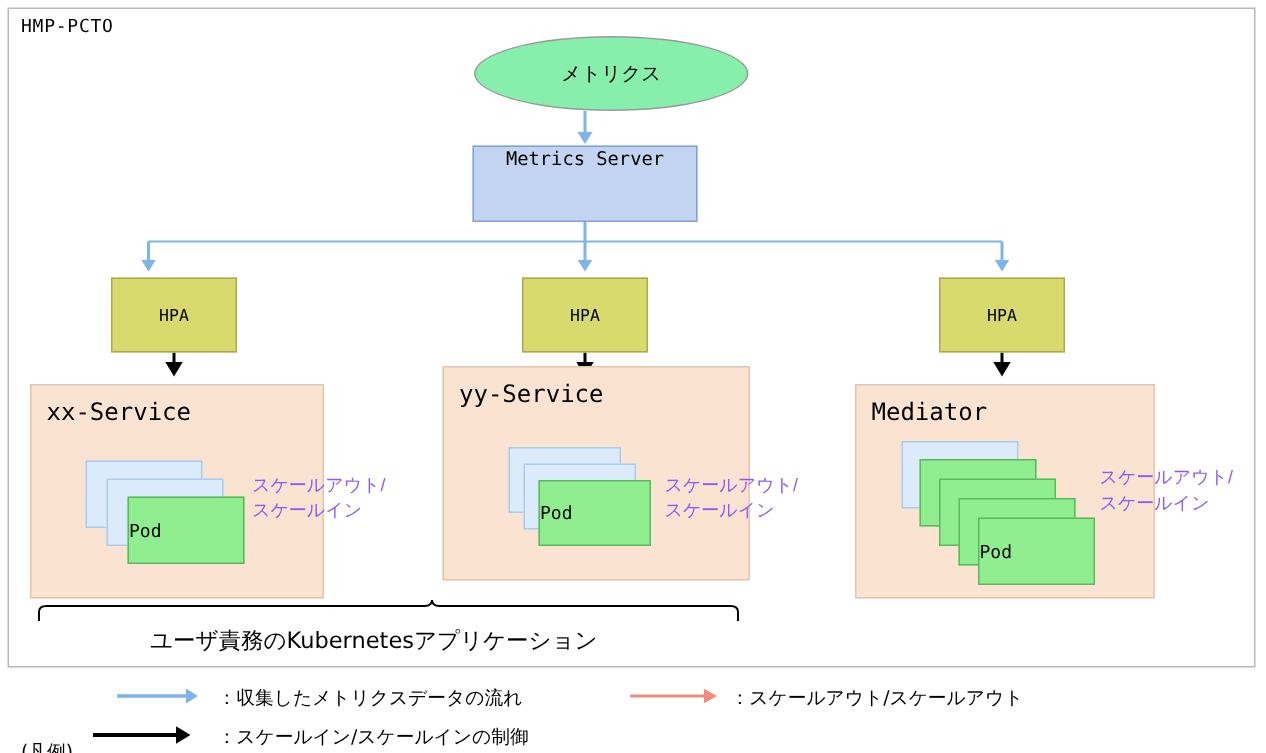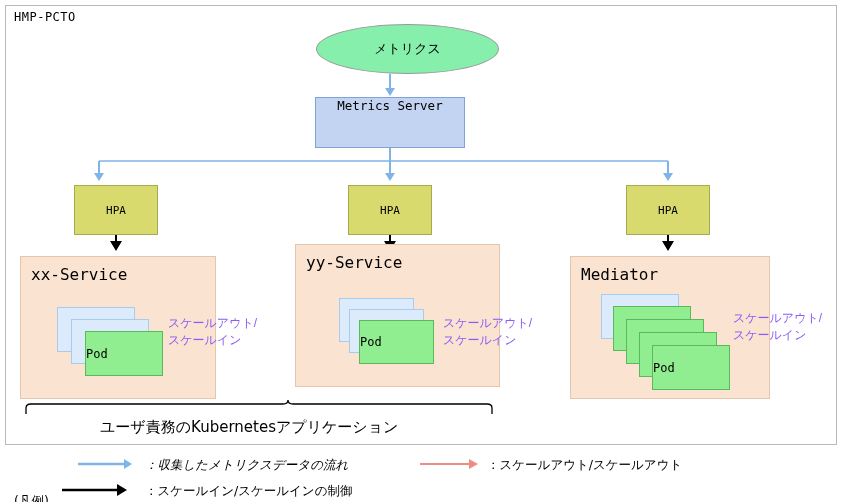--- a/index.html
+++ b/index.html
@@ -181,17 +181,17 @@
     </div>
   </div>
   <div class="scale-label" style="left:733px;top:310px;">
     <div>スケールアウト/</div>
     <div>スケールイン</div>
   </div>
 
   <div class="abs" id="bracket-caption">ユーザ責務のKubernetesアプリケーション</div>
 
   <div class="legend-text" id="legend-title">(凡例)</div>
-  <div class="legend-text" style="left:145px;top:457px;font-style:italic;">：収集したメトリクスデータの流れ</div>
+  <div class="legend-text" style="left:145px;top:457px;">：収集したメトリクスデータの流れ</div>
   <div class="legend-text" style="left:145px;top:483px;">：スケールイン/スケールインの制御</div>
   <div class="legend-text" style="left:487px;top:457px;">：スケールアウト/スケールアウト</div>
 
 </div>
 
 </body></html>

